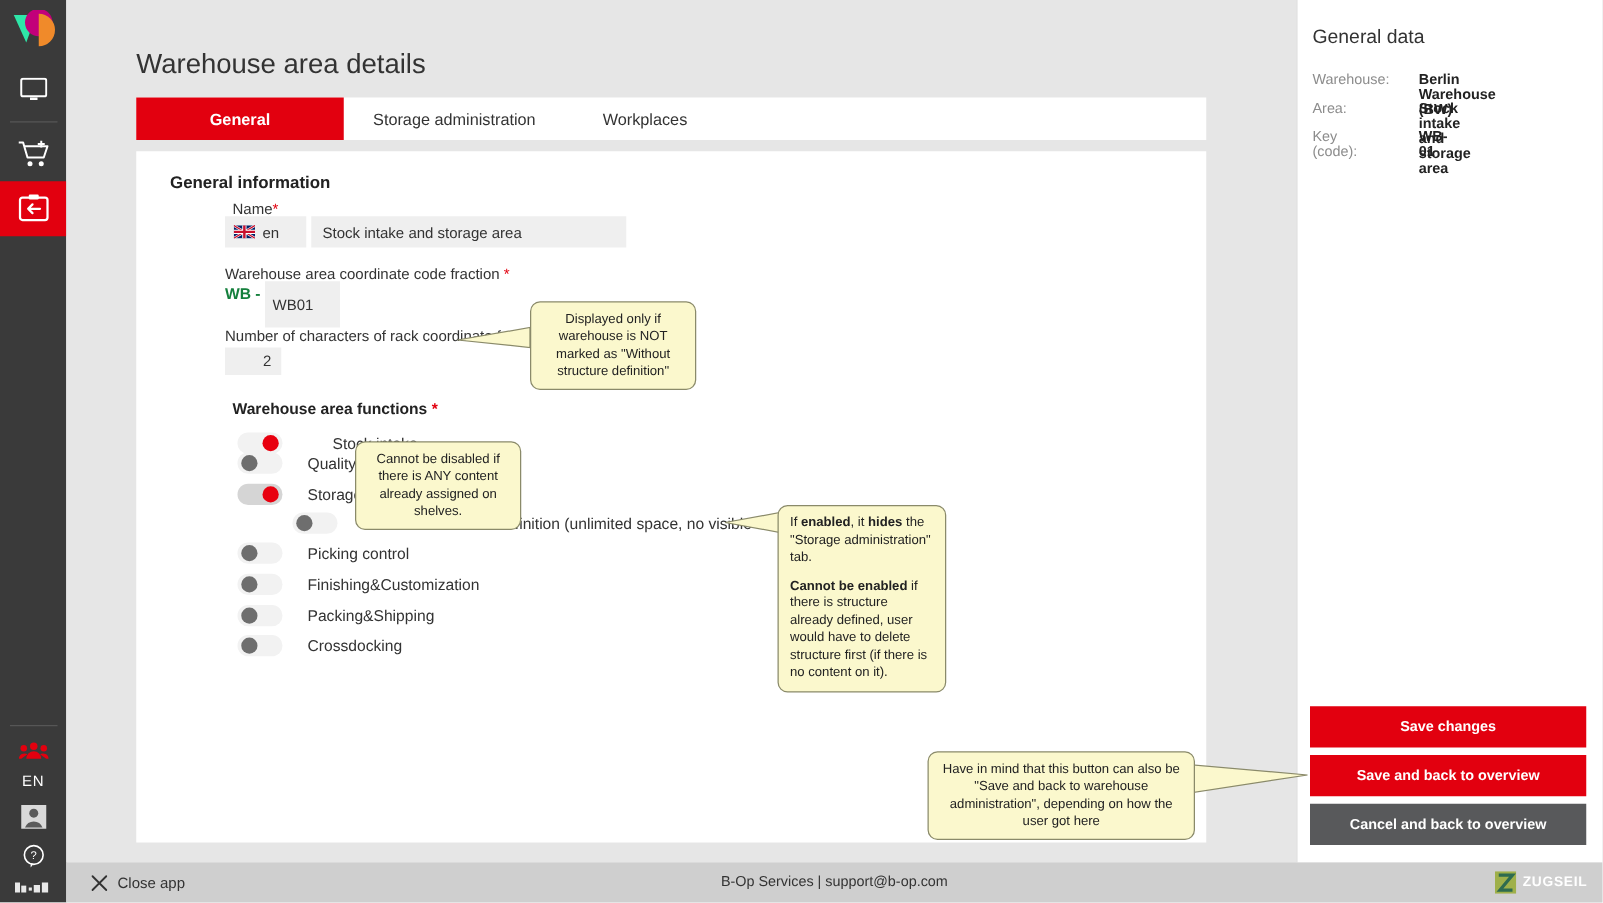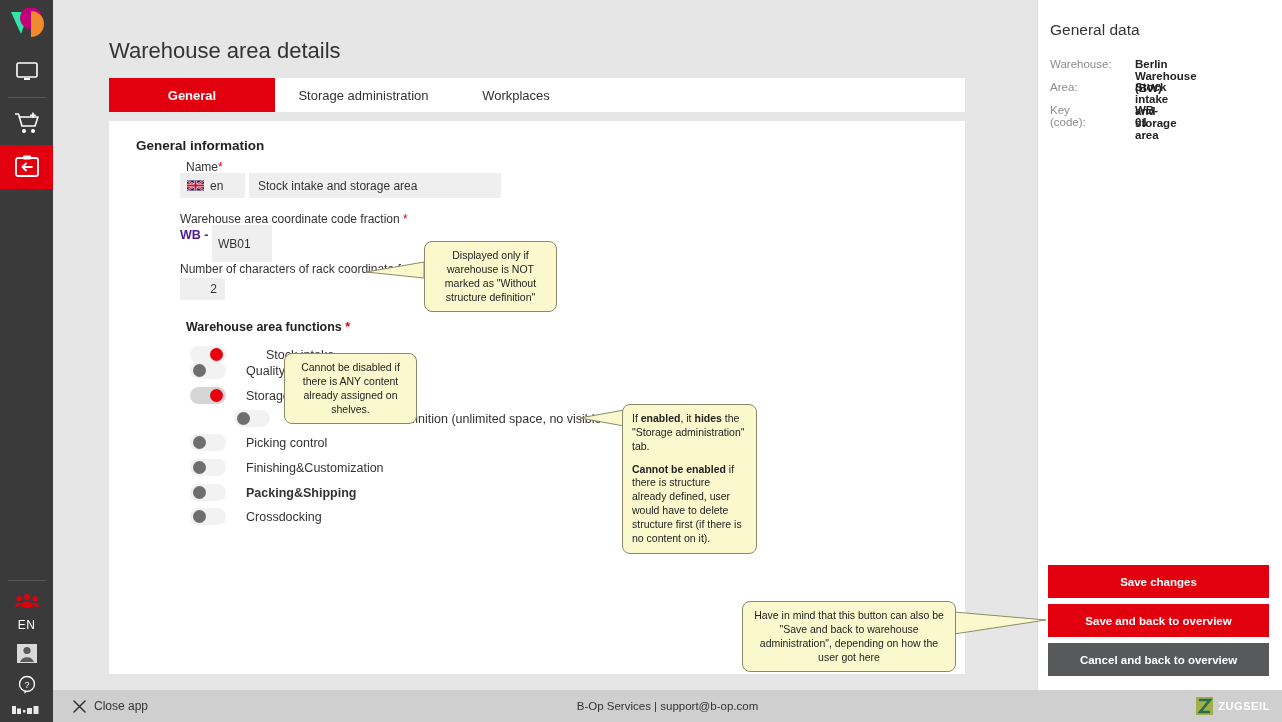--- a/index.html
+++ b/index.html
@@ -88,21 +88,21 @@
   .name-input {
     position: absolute; left: 196px; top: 173px;
     width: 252px; height: 25px; background: #efefef;
     font-size: 12px; color: #333;
     display: flex; align-items: center; padding-left: 9px;
     border: none; outline: none;
     font-family: "Liberation Sans", sans-serif;
   }
   .wb-prefix {
     position: absolute; left: 127px; top: 228px;
-    font-size: 12.5px; font-weight: bold; color: #4c1d95;
+    font-size: 12.5px; font-weight: bold; color: #15803d;
   }
   .wb-input {
     position: absolute; left: 159px; top: 225px;
     width: 60px; height: 37px; background: #efefef;
     font-size: 12px; color: #333; padding-left: 6px;
     border: none; outline: none;
     font-family: "Liberation Sans", sans-serif;
   }
   .num-input {
     position: absolute; left: 127px; top: 278px;
@@ -352,21 +352,21 @@
           <span class="knob"></span>
         </div>
       <span class="sw-label">Picking control</span>
     </div>
     <div class="sw-row" style="left:137px; top:459px;">
       <div class="switch off">
           <span class="knob"></span>
         </div>
       <span class="sw-label">Finishing&amp;Customization</span>
     </div>
-    <div class="sw-row" style="left:137px; top:484px;font-weight:bold;">
+    <div class="sw-row" style="left:137px; top:484px;">
       <div class="switch off">
           <span class="knob"></span>
         </div>
       <span class="sw-label">Packing&amp;Shipping</span>
     </div>
     <div class="sw-row" style="left:137px; top:508px;">
       <div class="switch off">
           <span class="knob"></span>
         </div>
       <span class="sw-label">Crossdocking</span>

